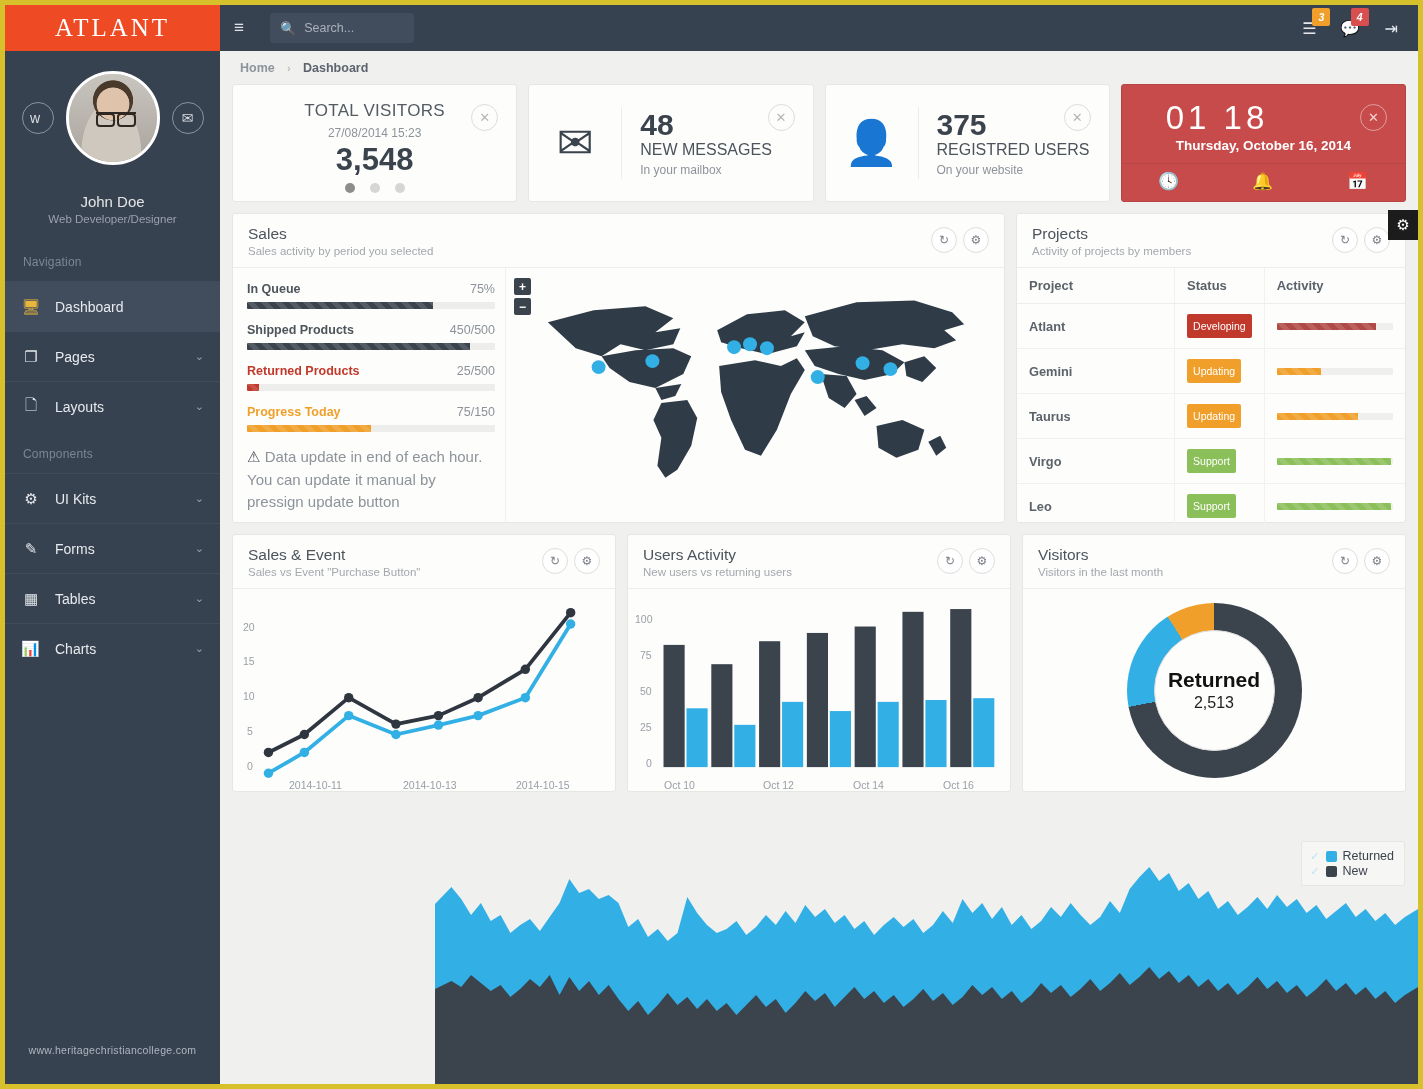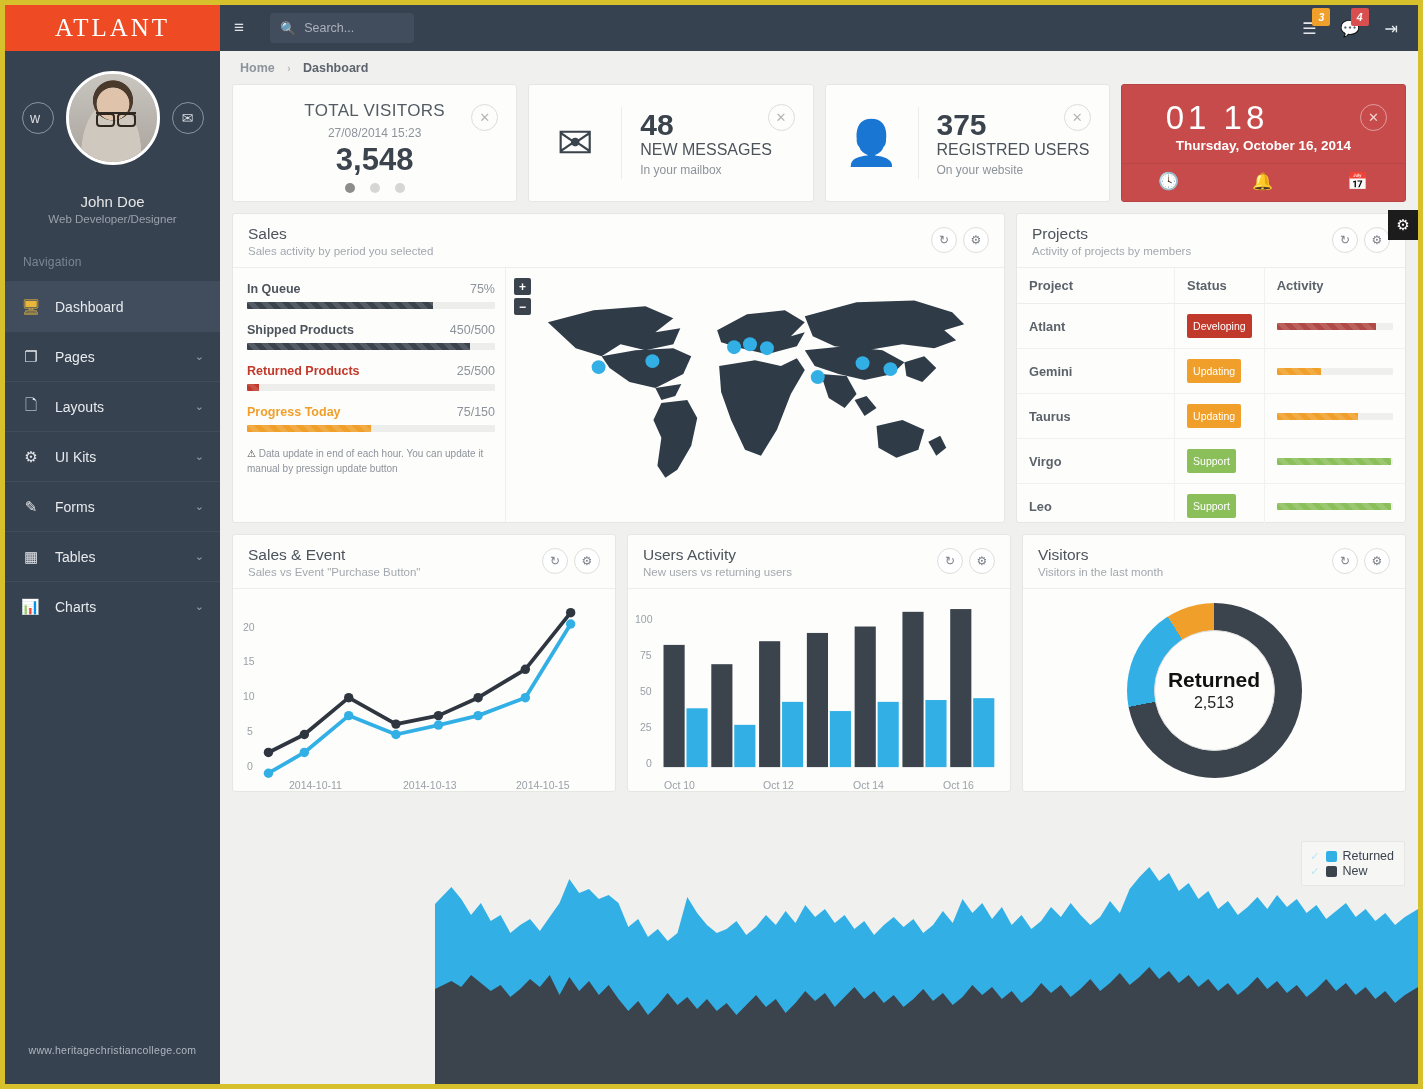--- a/index.html
+++ b/index.html
@@ -170,21 +170,21 @@
   .proj-panel { flex: 0 0 390px; }
 
   .sales-body { display: flex; flex: 1; min-height: 0; }
   .bars { width: 272px; padding: 14px 10px 8px 14px; }
   .bar-item { margin-bottom: 14px; }
   .bar-top { display: flex; font-size: 12.5px; font-weight: bold; color: #4d545c; }
   .bar-top .v { margin-left: auto; font-weight: normal; color: #8d939a; }
   .bar-track { height: 7px; background: #ededeb; margin-top: 6px; border-radius: 1px; overflow: hidden; }
   .bar-fill { height: 100%; }
   .stripe { background-image: linear-gradient(45deg, rgba(255,255,255,.13) 25%, transparent 25%, transparent 50%, rgba(255,255,255,.13) 50%, rgba(255,255,255,.13) 75%, transparent 75%, transparent); background-size: 14px 14px; }
-  .note { font-size: 10px; color: #8d939a; line-height: 1.5; margin-top: 4px; }
+  .note { font-size: 15px; color: #8d939a; line-height: 1.5; margin-top: 4px; }
   .note .w { color: #4d545c; }
 
   .mapwrap { flex: 1; position: relative; border-left: 1px solid #f0f0ee; }
   .zoomctl { position: absolute; left: 8px; top: 10px; display: flex; flex-direction: column; gap: 3px; }
   .zoomctl b {
     width: 17px; height: 17px; background: #3b434d; color: #fff; font-size: 12px;
     border-radius: 2px; display: flex; align-items: center; justify-content: center; cursor: pointer;
   }
 
   
@@ -269,20 +269,21 @@
       <span class="ico">❐</span>
       <span class="lbl">Pages</span>
       <span class="chev">⌄</span>
     </div>
     <div class="nav-item">
       <span class="ico">🗋</span>
       <span class="lbl">Layouts</span>
       <span class="chev">⌄</span>
     </div>
 
+    <div class="nav-head">Components</div>
 
     <div class="nav-item">
       <span class="ico">⚙</span>
       <span class="lbl">UI Kits</span>
       <span class="chev">⌄</span>
     </div>
     <div class="nav-item">
       <span class="ico">✎</span>
       <span class="lbl">Forms</span>
       <span class="chev">⌄</span>

